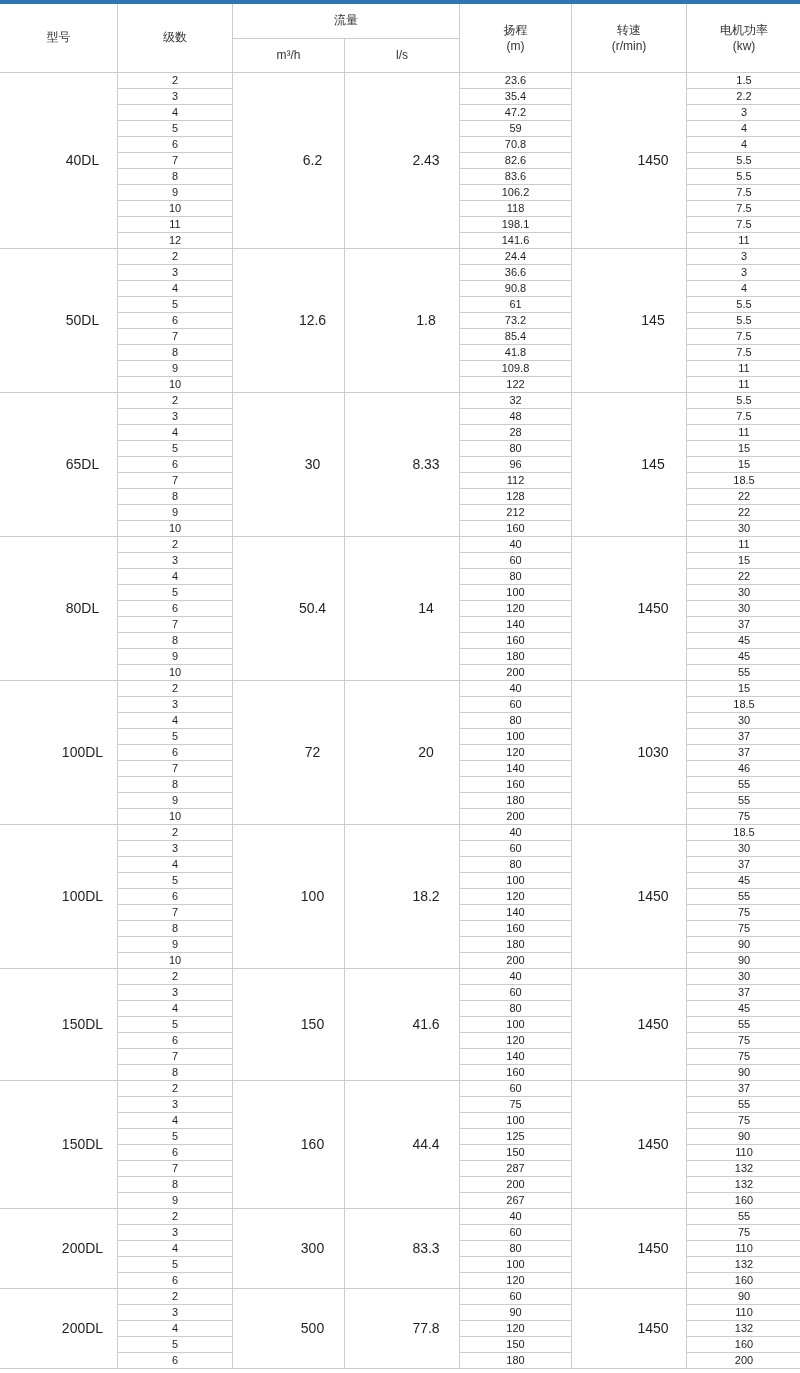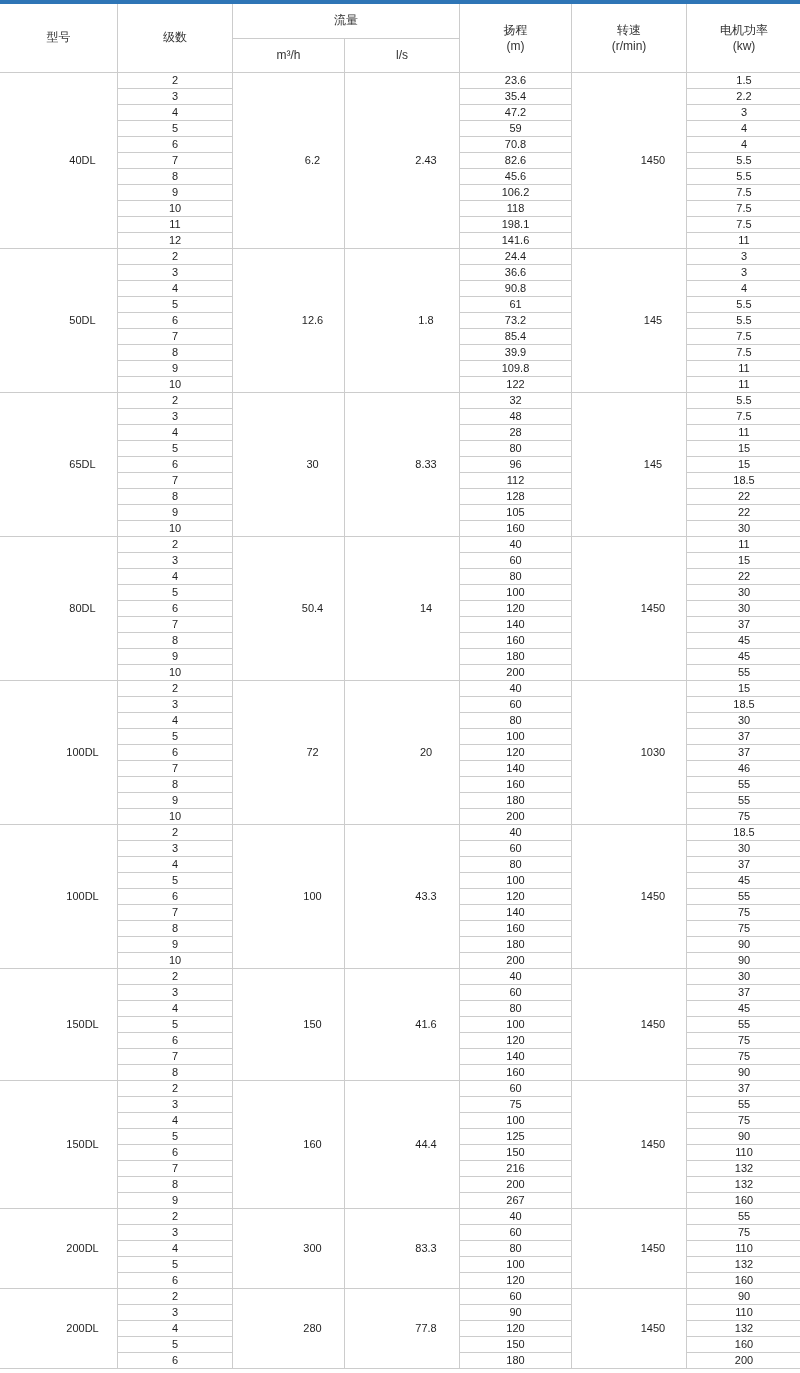--- a/index.html
+++ b/index.html
@@ -45,21 +45,21 @@
   }
   .spec-table thead tr { height: 34px; }
   .spec-table thead .hline { display: block; line-height: 16px; }
   .spec-table tbody td {
     height: 15px;
     line-height: 15px;
     font-size: 11px;
     color: var(--text);
   }
   .spec-table tbody td.cell-merged {
-    font-size: 11px;
+    font-size: 14px;
     padding-left: 48px;
   }
 </style>
 </head>
 <body>
 
 <div class="page">
   <div class="top-bar"></div>
   <table class="spec-table">
     <colgroup>
@@ -124,21 +124,21 @@
           <td>70.8</td>
           <td>4</td>
         </tr>
         <tr>
           <td>7</td>
           <td>82.6</td>
           <td>5.5</td>
         </tr>
         <tr>
           <td>8</td>
-          <td>45.6</td>
+          <td>83.6</td>
           <td>5.5</td>
         </tr>
         <tr>
           <td>9</td>
           <td>106.2</td>
           <td>7.5</td>
         </tr>
         <tr>
           <td>10</td>
           <td>118</td>
@@ -183,21 +183,21 @@
           <td>73.2</td>
           <td>5.5</td>
         </tr>
         <tr>
           <td>7</td>
           <td>85.4</td>
           <td>7.5</td>
         </tr>
         <tr>
           <td>8</td>
-          <td>39.9</td>
+          <td>41.8</td>
           <td>7.5</td>
         </tr>
         <tr>
           <td>9</td>
           <td>109.8</td>
           <td>11</td>
         </tr>
         <tr>
           <td>10</td>
           <td>122</td>
@@ -237,21 +237,21 @@
           <td>112</td>
           <td>18.5</td>
         </tr>
         <tr>
           <td>8</td>
           <td>128</td>
           <td>22</td>
         </tr>
         <tr>
           <td>9</td>
-          <td>105</td>
+          <td>212</td>
           <td>22</td>
         </tr>
         <tr>
           <td>10</td>
           <td>160</td>
           <td>30</td>
         </tr>
         <tr>
           <td class="cell-merged" rowspan="9">80DL</td>
           <td>2</td>
@@ -347,21 +347,21 @@
         </tr>
         <tr>
           <td>10</td>
           <td>200</td>
           <td>75</td>
         </tr>
         <tr>
           <td class="cell-merged" rowspan="9">100DL</td>
           <td>2</td>
           <td class="cell-merged" rowspan="9">100</td>
-          <td class="cell-merged" rowspan="9">43.3</td>
+          <td class="cell-merged" rowspan="9">18.2</td>
           <td>40</td>
           <td class="cell-merged" rowspan="9">1450</td>
           <td>18.5</td>
         </tr>
         <tr>
           <td>3</td>
           <td>60</td>
           <td>30</td>
         </tr>
         <tr>
@@ -462,21 +462,21 @@
           <td>125</td>
           <td>90</td>
         </tr>
         <tr>
           <td>6</td>
           <td>150</td>
           <td>110</td>
         </tr>
         <tr>
           <td>7</td>
-          <td>216</td>
+          <td>287</td>
           <td>132</td>
         </tr>
         <tr>
           <td>8</td>
           <td>200</td>
           <td>132</td>
         </tr>
         <tr>
           <td>9</td>
           <td>267</td>
@@ -507,21 +507,21 @@
           <td>132</td>
         </tr>
         <tr>
           <td>6</td>
           <td>120</td>
           <td>160</td>
         </tr>
         <tr>
           <td class="cell-merged" rowspan="5">200DL</td>
           <td>2</td>
-          <td class="cell-merged" rowspan="5">280</td>
+          <td class="cell-merged" rowspan="5">500</td>
           <td class="cell-merged" rowspan="5">77.8</td>
           <td>60</td>
           <td class="cell-merged" rowspan="5">1450</td>
           <td>90</td>
         </tr>
         <tr>
           <td>3</td>
           <td>90</td>
           <td>110</td>
         </tr>

